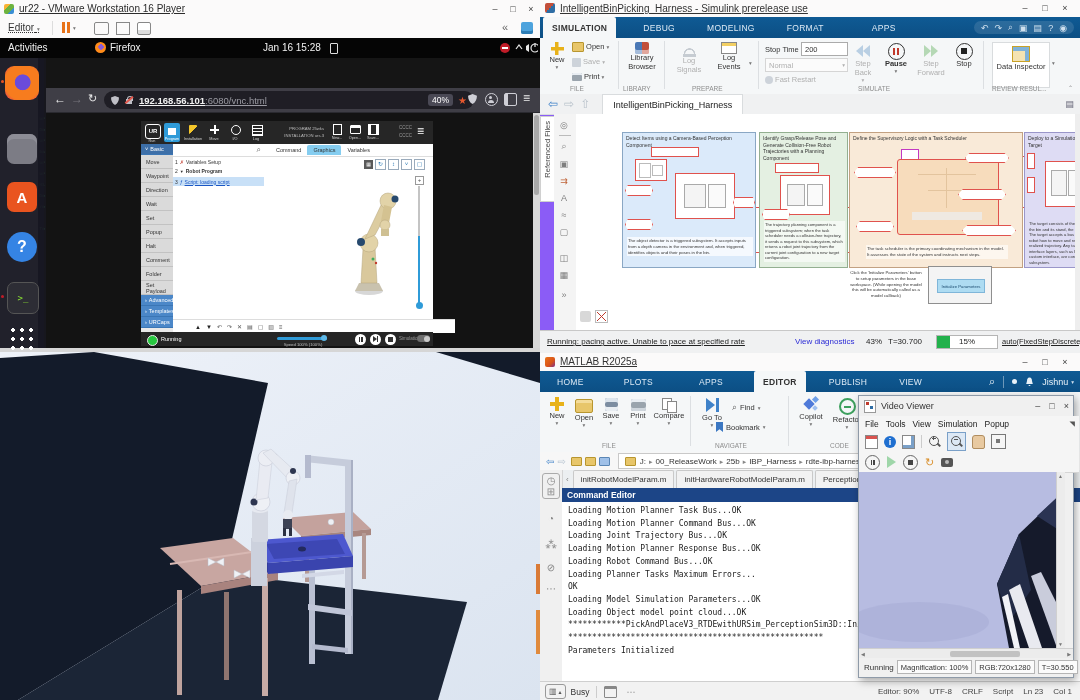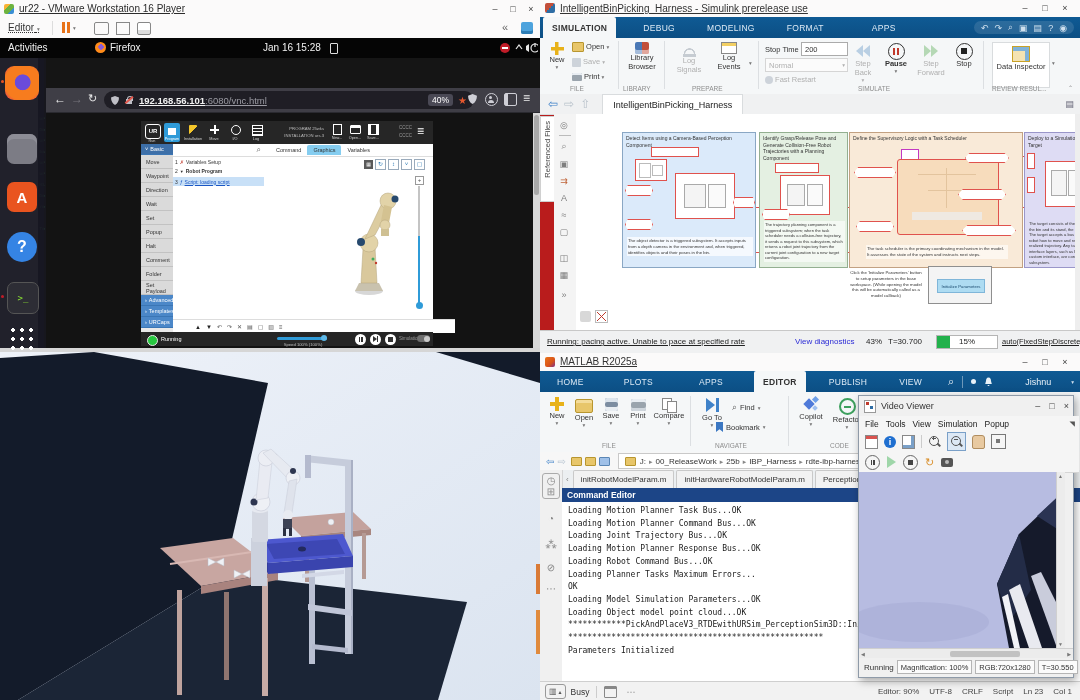--- a/index.html
+++ b/index.html
@@ -395,21 +395,21 @@
     <g>
       <polygon points="208,206 216,210 208,214" fill="#f0f2f6" stroke="#b9bec9" stroke-width="0.5"></polygon>
       <polygon points="216,210 224,206 224,214" fill="#f0f2f6" stroke="#b9bec9" stroke-width="0.5"></polygon>
       <polygon points="234,218 242,222 234,226" fill="#f0f2f6" stroke="#b9bec9" stroke-width="0.5"></polygon>
       <polygon points="242,222 250,218 250,226" fill="#f0f2f6" stroke="#b9bec9" stroke-width="0.5"></polygon>
     </g>
     <rect x="536" y="212" width="4" height="30" fill="#d97a36"></rect>
     <rect x="536" y="258" width="4" height="44" fill="#e08a3c"></rect>
   </svg>
 
-  <div class="ab" style="left:540px;top:0;width:540px;height:352px;background:#b91c1c;">
+  <div class="ab" style="left:540px;top:0;width:540px;height:352px;background:#8b5cf6;">
     <div class="ab titlebar" style="left:0;top:0;width:540px;height:17px;">
       <span class="ab" style="left:5px;top:3px;width:10px;height:10px;background:linear-gradient(135deg,#c24f3a 50%,#2e6da4 50%);border-radius:2px;"></span>
       <span class="ab tt" style="left:20px;top:3px;font-size:10px;color:#333;max-width:430px;">IntelligentBinPicking_Harness - Simulink prerelease use</span>
       <span class="ab wctl" style="left:478px;top:3px;">–</span>
       <span class="ab wctl" style="left:498px;top:3px;">□</span>
       <span class="ab wctl" style="left:518px;top:3px;">×</span>
     </div>
     <div class="ab bluebar flex" style="left:0;top:17px;width:540px;height:21px;">
       <span class="rtab active" style="margin-left:3px;">SIMULATION</span>
       <span class="rtab" style="margin-left:18px;">DEBUG</span>
@@ -658,21 +658,21 @@
       <span class="rtab active" style="margin-left:22px;">EDITOR</span>
       <span class="rtab" style="margin-left:14px;">PUBLISH</span>
       <span class="rtab" style="margin-left:14px;">VIEW</span>
       <span class="flex" style="margin-left:auto;margin-right:6px;gap:8px;color:#e8f1f8;">
         <span style="font-size:11px;">⌕</span>
         <span style="width:1px;height:12px;background:rgba(255,255,255,.4);"></span>
         <span style="width:5px;height:5px;border-radius:50%;background:#e8f1f8;"></span>
         <svg width="9" height="10" viewBox="0 0 9 10">
             <path d="M4.5 0.5 C2.5 0.5 2 2.5 2 4 L1.2 7 H7.8 L7 4 C7 2.5 6.5 0.5 4.5 0.5 Z M3.5 8 a1 1 0 0 0 2 0 Z" fill="#e8f1f8"></path>
           </svg>
-        <span class="flex" style="font-size:9px;gap:20px;margin-left:24px;">
+        <span class="flex" style="font-size:9px;gap:3px;">
             <span>Jishnu</span>
             <span class="caret" style="color:#cfe0ee;">▾</span>
           </span>
       </span>
     </div>
 
     <div class="ab" style="left:0;top:39px;width:540px;height:60px;background:#f5f7f8;border-bottom:1px solid #d9dcde;">
       <div class="ab" style="left:5px;top:5px;width:24px;text-align:center;">
         <div style="width:14px;height:14px;margin:0 auto;background:linear-gradient(#e8b219 0 0) center/14px 4px no-repeat,linear-gradient(#e8b219 0 0) center/4px 14px no-repeat;"></div>
         <div class="tslabel">New</div>

